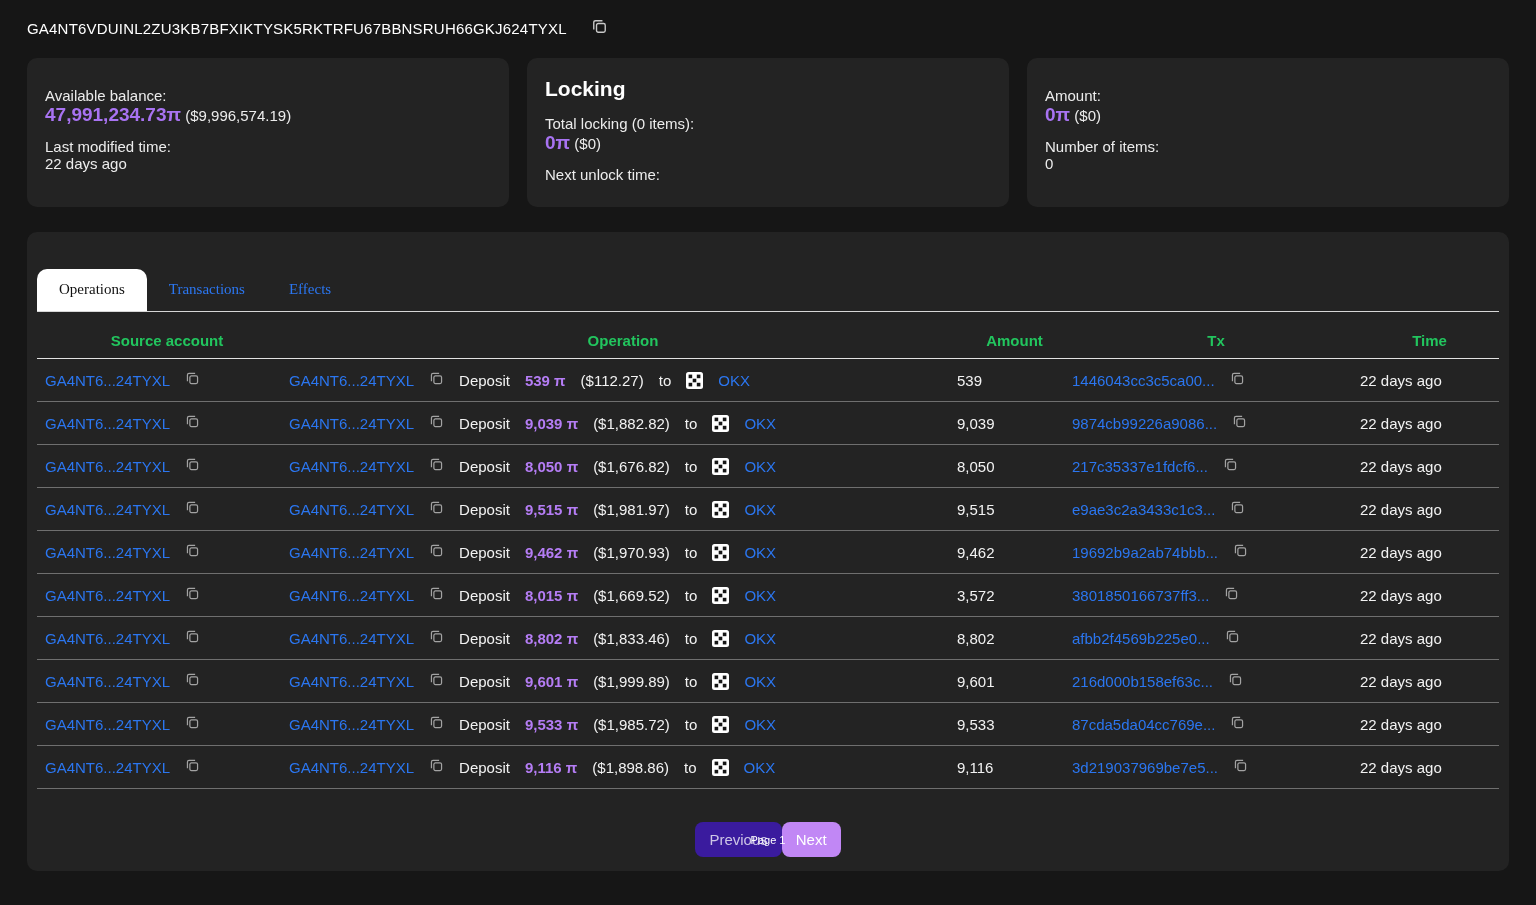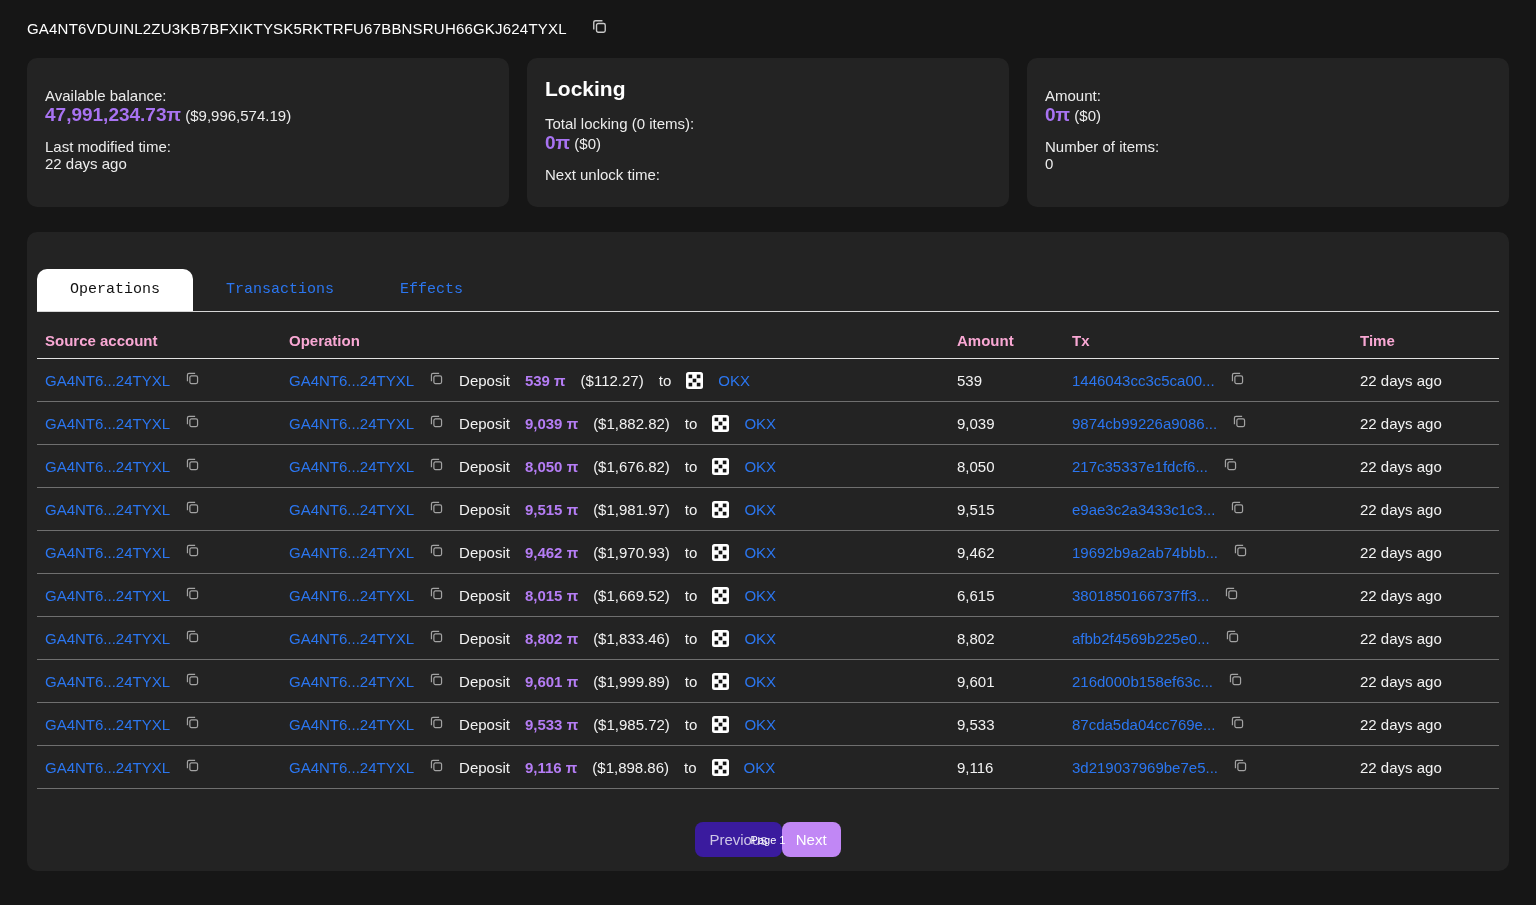--- a/index.html
+++ b/index.html
@@ -19,26 +19,26 @@
   .cards { display: flex; gap: 18px; }
   .card { flex: 1; background: #232323; border-radius: 10px; padding: 17px 18px 20px; }
   .card h2 { margin: 2px 0 14px; font-size: 21px; font-weight: 700; color: #fff; }
   .kv { display: flex; justify-content: space-between; align-items: baseline; font-size: 15px; margin-top: 12px; min-height: 21px; color: #ececec; flex-direction: column; }
   .pi-val { color: #a873f2; font-weight: 700; font-size: 19px; }
   .plain-val { color: #ececec; }
 
   
   .main-card { margin-top: 25px; background: #232323; border-radius: 10px; padding: 37px 10px 12px; }
   .tabs { display: flex; border-bottom: 1px solid #d6d6d6; }
-  .tab { font-size: 15px; padding: 12px 33px 13px; color: #2b76f0; background: transparent; border: none; cursor: pointer; border-radius: 10px 10px 0 0; font-family: Liberation Mono, monospace; }
+  .tab { font-size: 15px; padding: 12px 22px 13px; color: #2b76f0; background: transparent; border: none; cursor: pointer; border-radius: 10px 10px 0 0; font-family: Liberation Serif, serif; }
   .tab.active { background: #ffffff; color: #111111; }
 
   
   table { width: 100%; border-collapse: collapse; table-layout: fixed; }
-  th { text-align: left; font-size: 15px; font-weight: 700; color: #f9a8d4; padding: 20px 0 9px; border-bottom: 1px solid #e2e2e2; }
+  th { text-align: center; font-size: 15px; font-weight: 700; color: #22c55e; padding: 20px 0 9px; border-bottom: 1px solid #e2e2e2; }
   td { font-size: 15px; padding: 12px 0; border-bottom: 1px solid #6f6f6f; color: #f2f2f2; white-space: nowrap; overflow: hidden; }
   th:first-child, td:first-child { padding-left: 8px; }
   a.link { color: #2b76f0; text-decoration: none; cursor: pointer; }
   .cellflex { display: flex; align-items: center; gap: 15px; }
   .dep-amt { color: #b57df5; font-weight: 700; }
   .okx-badge { display: inline-flex; flex: none; }
 
   
   .pagination { position: relative; display: flex; align-items: center; justify-content: center; margin-top: 33px; padding-bottom: 2px; }
   .btn { border: none; border-radius: 8px; font-size: 15px; padding: 9px 14px; cursor: pointer; font-family: inherit; }
@@ -466,21 +466,21 @@
             <rect x="2.6" y="2.6" width="3.6" height="3.6" fill="#151515"></rect>
             <rect x="10.8" y="2.6" width="3.6" height="3.6" fill="#151515"></rect>
             <rect x="6.7" y="6.7" width="3.6" height="3.6" fill="#151515"></rect>
             <rect x="2.6" y="10.8" width="3.6" height="3.6" fill="#151515"></rect>
             <rect x="10.8" y="10.8" width="3.6" height="3.6" fill="#151515"></rect>
           </svg>
         </span>
         <a class="link">OKX</a>
       </span>
     </td>
-    <td>6,615</td>
+    <td>3,572</td>
     <td>
       <span class="cellflex">
         <a class="link">3801850166737ff3...</a>
         <button class="icon-btn">
           <span>
             <svg width="15" height="15" viewBox="0 0 16 16" fill="none" stroke="#a3a3a3" stroke-width="1.3" stroke-linejoin="round">
               <rect x="5.2" y="5.2" width="8.2" height="8.2" rx="1.6"></rect>
               <path d="M10.8 2.6 H4.3 A1.7 1.7 0 0 0 2.6 4.3 V10.8"></path>
             </svg>
           </span>

